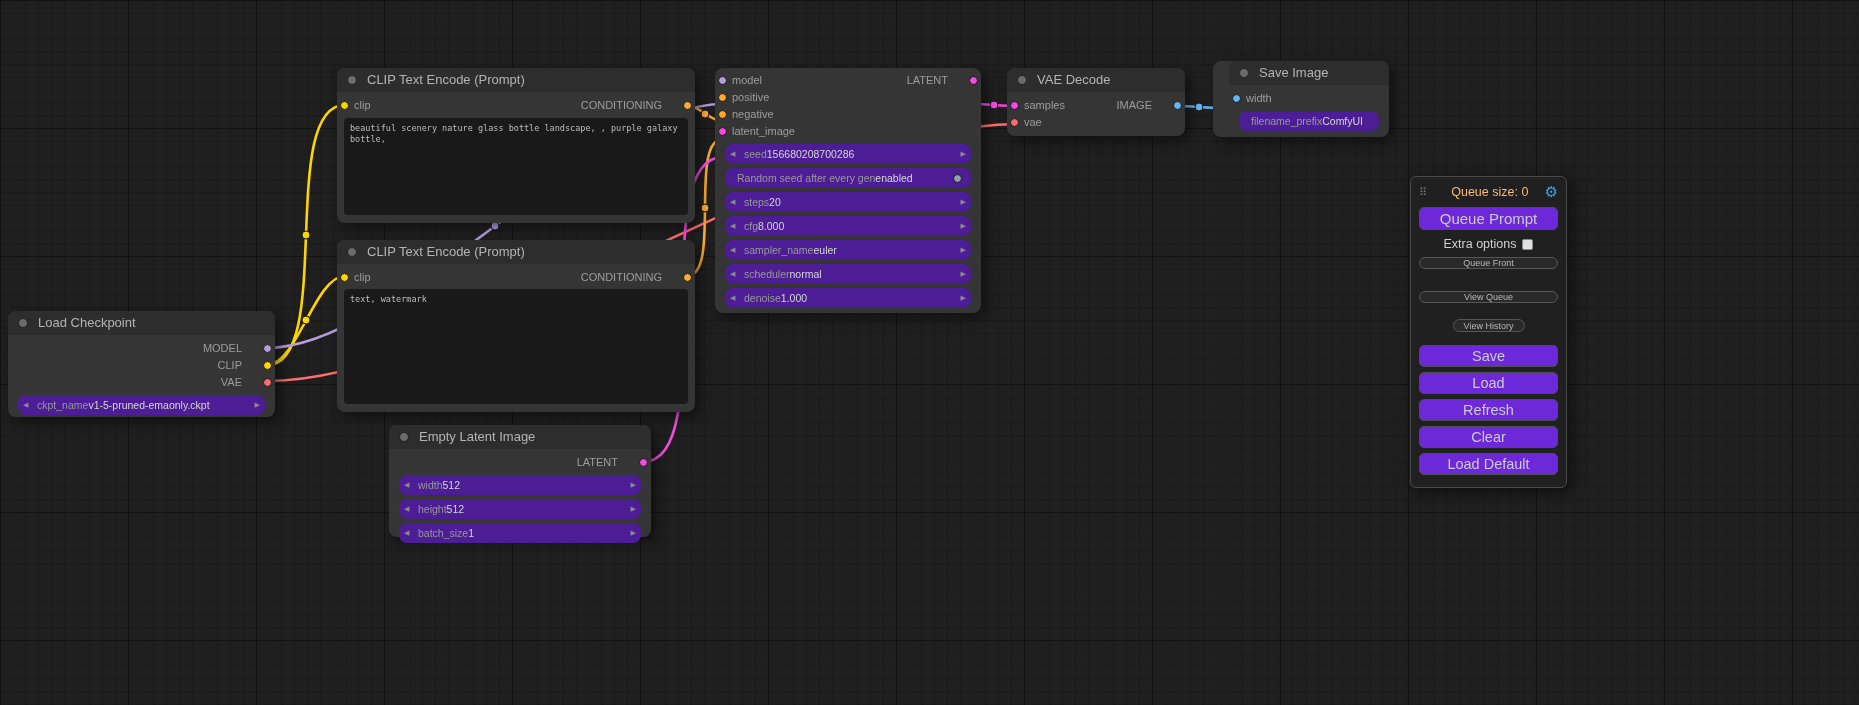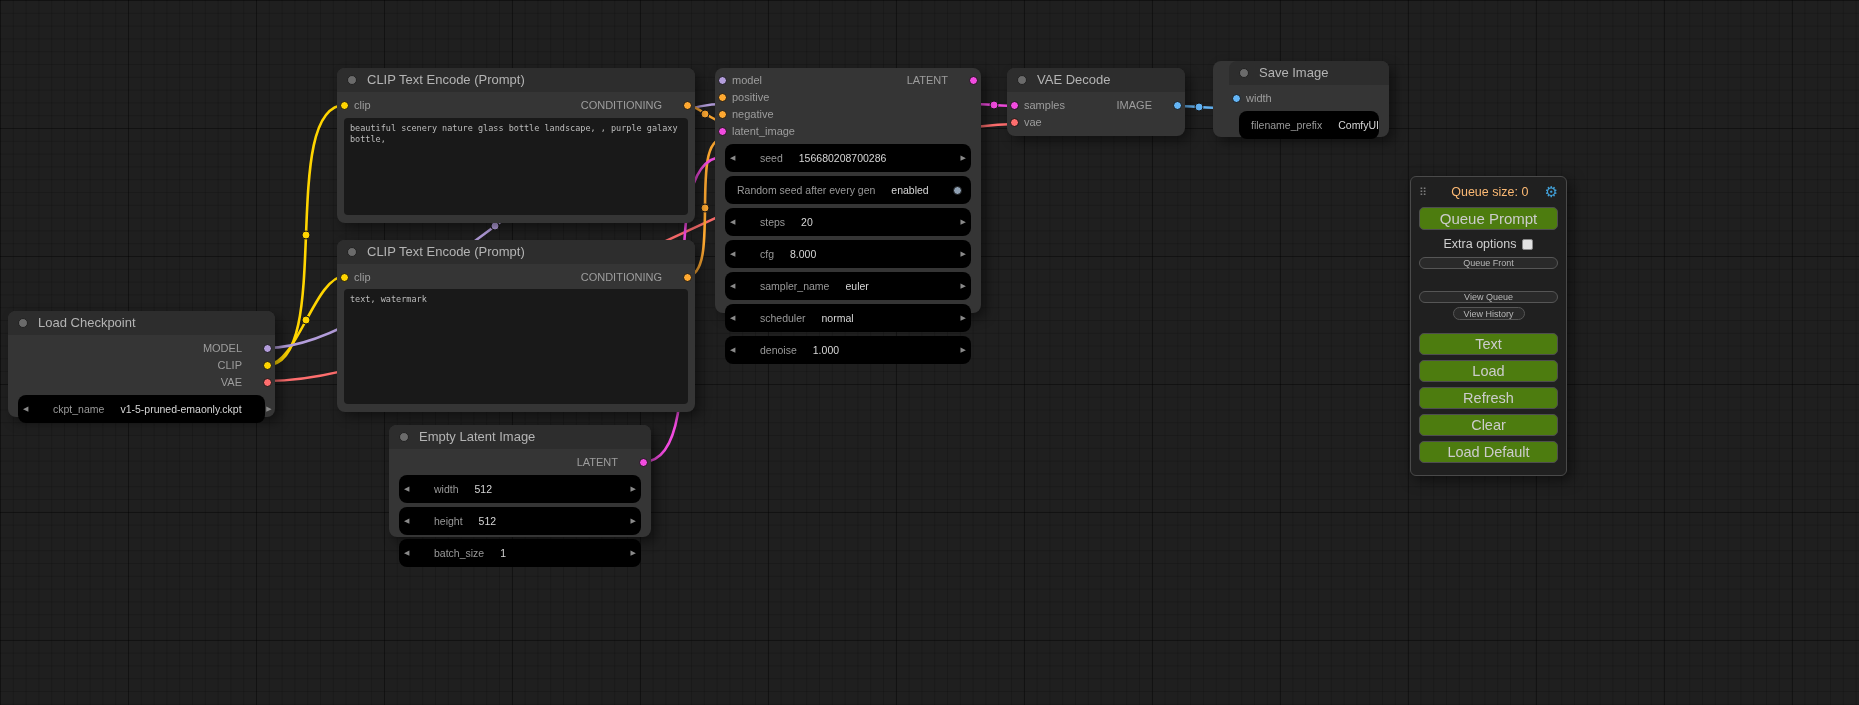--- a/index.html
+++ b/index.html
@@ -32,52 +32,52 @@
   .sp5{height:5px;} .sp4{height:4px;}
   .slot-row{position:relative;height:17px;}
   .slot{position:absolute;top:0;height:17px;line-height:17px;font-size:11px;color:#9d9d9d;white-space:nowrap;}
   .slot.in{left:0;padding-left:17px;}
   .slot.out{right:0;padding-right:33px;}
   .slot-dot{position:absolute;top:4px;width:9px;height:9px;border-radius:50%;border:1px solid #161616;}
   .slot.in .slot-dot{left:3px;} .slot.out .slot-dot{right:3px;}
   .c-model{background:var(--model,#B39DDB);} .c-clip{background:var(--clip,#FFD500);}
   .c-vae{background:var(--vae,#FF6E6E);}     .c-cond{background:var(--conditioning,#FFA931);}
   .c-latent{background:var(--latent,#F24BE0);} .c-image{background:var(--image,#64B5F6);}
-  .widget{position:relative;height:28px;margin:4px 10px 0;background:#000000;border-radius:8px;
-    display:flex;align-items:center;font-size:10.5px;color:#999;padding:0 5px;gap:16px;}
+  .widget{position:relative;height:20px;margin:4px 10px 0;background:#4c1d95;border-radius:8px;
+    display:flex;align-items:center;font-size:10.5px;color:#999;padding:0 5px;}
   .widget .arrow{width:11px;font-size:7px;color:#8a8a8a;line-height:16px;flex:0 0 auto;}
   .widget .arrow.r{text-align:right;}
   .widget .wlabel{padding-left:3px;white-space:nowrap;}
   .widget .wvalue{flex:1 1 auto;text-align:left;color:#d6d6d6;padding-right:3px;white-space:nowrap;}
   .widget.no-arrows{padding:0 9px;}
   .toggle-dot{width:9px;height:9px;border-radius:50%;background:var(--toggle,#8fa0b3);
     border:1px solid #161616;margin-left:5px;flex:0 0 auto;}
   .prompt-box{position:absolute;left:7px;right:7px;bottom:8px;background:#191919;border-radius:4px;
     padding:5px 6px;font-family:"DejaVu Sans Mono",monospace;font-size:8.5px;line-height:1.35;
     color:#bdbdbd;white-space:pre-wrap;word-wrap:break-word;overflow:hidden;}
   
   #menu{position:absolute;left:1410px;top:176px;width:157px;z-index:3;background:#202020;
     border:1px solid #4a4a4a;border-radius:6px;padding:5px 8px 12px;
     box-shadow:4px 4px 14px rgba(0,0,0,.55);color:#c8c8c8;}
   .menu-header{display:flex;align-items:center;height:20px;}
   .drag-handle{width:16px;color:#7d7d7d;font-size:11px;cursor:move;}
   .queue-size{flex:1;text-align:center;font-size:12.5px;color:#fdba74;}
   .gear{color:var(--gear,#41a0d8);font-size:15px;cursor:pointer;}
   button{font-family:inherit;cursor:pointer;}
-  .btn-big{display:block;width:100%;height:22px;margin-top:5px;background:#4d7c0f;
+  .btn-big{display:block;width:100%;height:22px;margin-top:5px;background:#6d28d9;
     border:1px solid #4e4e4e;border-radius:5px;color:#cccccc;font-size:14.5px;line-height:19px;}
   .btn-queue{height:23px;font-size:15px;}
   .gap{margin-top:13px;}
   .extra-row{display:flex;justify-content:center;align-items:center;gap:6px;margin-top:7px;
     font-size:12.5px;color:#cfcfcf;}
   .checkbox{width:11px;height:11px;background:#e2e2e2;border:1px solid #8a8a8a;border-radius:2px;}
   .small-row{display:flex;gap:22px;margin-top:6px;flex-direction:column;}
   .btn-small{flex:1;height:13px;background:#2a2a2a;border:1px solid #565656;border-radius:7px;
     color:#b8b8b8;font-size:9px;line-height:10px;padding:0;}
-  .btn-history{display:block;flex:none;width:72px;margin:4px auto 0;}
+  .btn-history{display:block;flex:none;width:72px;margin:16px auto 0;}
 </style>
 </head>
 <body>
 
 <div id="canvas">
 
   <svg id="wires" width="1859" height="705" viewBox="0 0 1859 705">
     <path class="wire w-clip" d="M267,365 C335,365 277,105 345,105"></path>
     <path class="wire w-clip" d="M267,365 C297,365 315,276 345,276"></path>
     <path class="wire w-model" d="M267,348 C397,348 593,104 723,104"></path>
@@ -324,20 +324,20 @@
     <button class="btn-big btn-queue">Queue Prompt</button>
     <div class="extra-row">
       <span>Extra options</span>
       <span class="checkbox"></span>
     </div>
     <div class="small-row">
       <button class="btn-small">Queue Front</button>
       <button class="btn-small">View Queue</button>
     </div>
     <button class="btn-small btn-history">View History</button>
-    <button class="btn-big gap">Text</button>
+    <button class="btn-big gap">Save</button>
     <button class="btn-big">Load</button>
     <button class="btn-big">Refresh</button>
     <button class="btn-big">Clear</button>
     <button class="btn-big">Load Default</button>
   </div>
 
 </div>
 
 </body></html>

